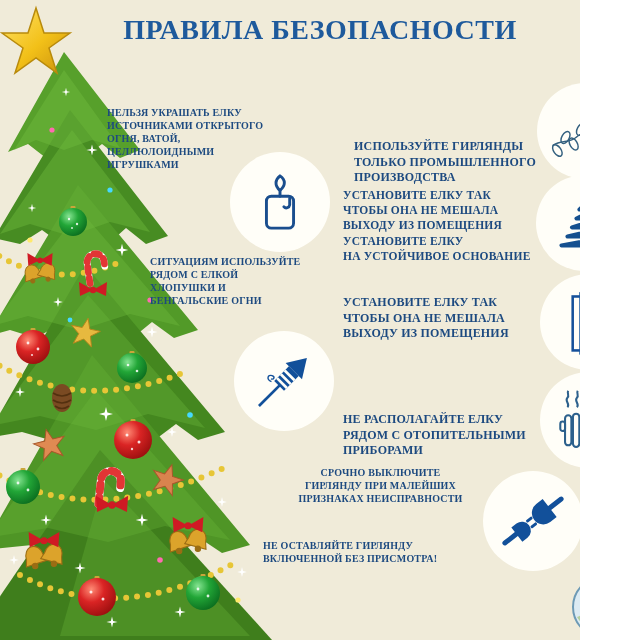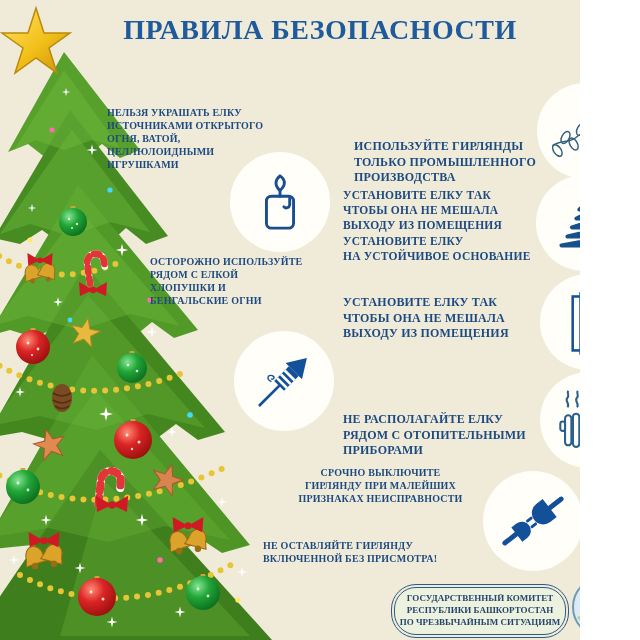--- a/index.html
+++ b/index.html
@@ -222,21 +222,21 @@
 ЦЕЛЛЮЛОИДНЫМИ
 ИГРУШКАМИ</div>
   <div class="rule r-right" style="left:354px;top:107px;width:215px;margin-top:32px;">ИСПОЛЬЗУЙТЕ ГИРЛЯНДЫ
 ТОЛЬКО ПРОМЫШЛЕННОГО
 ПРОИЗВОДСТВА</div>
   <div class="rule r-base" style="left:343px;top:188px;width:240px;">УСТАНОВИТЕ ЕЛКУ ТАК
 ЧТОБЫ ОНА НЕ МЕШАЛА
 ВЫХОДУ ИЗ ПОМЕЩЕНИЯ
 УСТАНОВИТЕ ЕЛКУ
 НА УСТОЙЧИВОЕ ОСНОВАНИЕ</div>
-  <div class="rule" style="left:150px;top:255px;width:200px;">ОСТОРОЖНО ИСПОЛЬЗУЙТЕ
+  <div class="rule" style="left:150px;top:255px;width:200px;">СИТУАЦИЯМ ИСПОЛЬЗУЙТЕ
 РЯДОМ С ЕЛКОЙ
 ХЛОПУШКИ И
 БЕНГАЛЬСКИЕ ОГНИ</div>
   <div class="rule r-right" style="left:343px;top:295px;width:215px;">УСТАНОВИТЕ ЕЛКУ ТАК
 ЧТОБЫ ОНА НЕ МЕШАЛА
 ВЫХОДУ ИЗ ПОМЕЩЕНИЯ</div>
   <div class="rule r-right" style="left:343px;top:412px;width:215px;">НЕ РАСПОЛАГАЙТЕ ЕЛКУ
 РЯДОМ С ОТОПИТЕЛЬНЫМИ
 ПРИБОРАМИ</div>
   <div class="rule" style="left:263px;top:466px;width:235px;text-align:center;">СРОЧНО ВЫКЛЮЧИТЕ
@@ -325,25 +325,20 @@
         <line x1="4" y1="48" x2="22" y2="48" stroke="#12509a" stroke-width="6" stroke-linecap="round"></line>
         <path d="M22,38 h8 a11,11 0 0 1 0,22 h-8 z"></path>
         <rect x="41" y="42" width="9" height="3.6" rx="1.5"></rect>
         <rect x="41" y="51" width="9" height="3.6" rx="1.5"></rect>
         <path d="M74,34 h-10 a14,14 0 0 0 0,28 h10 z"></path>
         <line x1="74" y1="48" x2="92" y2="48" stroke="#12509a" stroke-width="6" stroke-linecap="round"></line>
       </g>
     </svg>
   </div>
 
-  <div class="footer-pill">
-    <span>ГОСУДАРСТВЕННЫЙ КОМИТЕТ</span>
-    <span>РЕСПУБЛИКИ БАШКОРТОСТАН</span>
-    <span>ПО ЧРЕЗВЫЧАЙНЫМ СИТУАЦИЯМ</span>
-  </div>
 
   <div class="logo-wrap">
     <svg width="64" height="64" viewBox="0 0 64 64">
       <circle cx="32" cy="32" r="30" fill="#dcebf3" stroke="#6d9ab5" stroke-width="2"></circle>
       <path d="M6,42 a30,30 0 0 0 52,0 q-26,-12 -52,0 z" fill="#a9c987" opacity=".8"></path>
       <circle cx="32" cy="32" r="22" fill="none" stroke="#7aa7c7" stroke-width="1" stroke-dasharray="1.5 2.5"></circle>
       <g stroke="#3a6c94" stroke-width="1" fill="#ffffff">
         <rect x="20" y="20" width="24" height="24"></rect>
         <rect x="20" y="20" width="24" height="24" transform="rotate(45 32 32)"></rect>
       </g>

